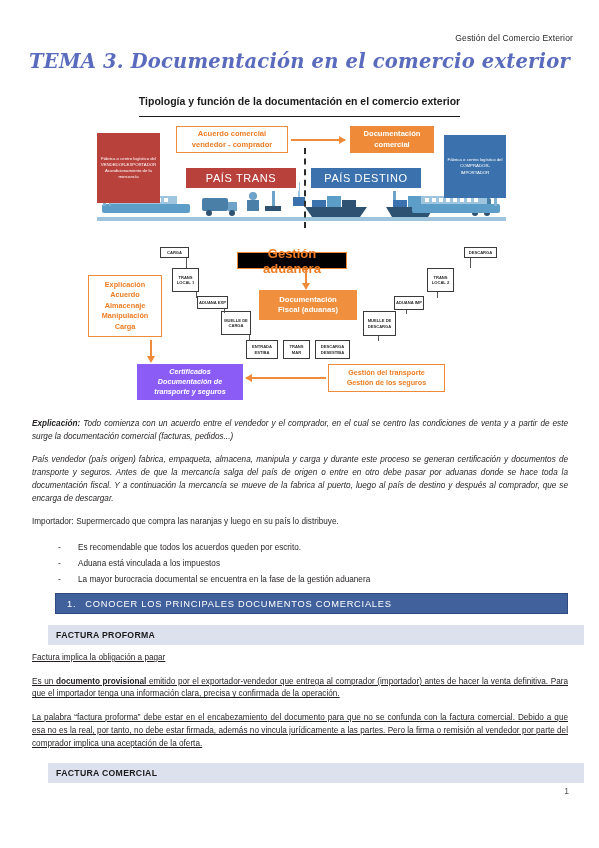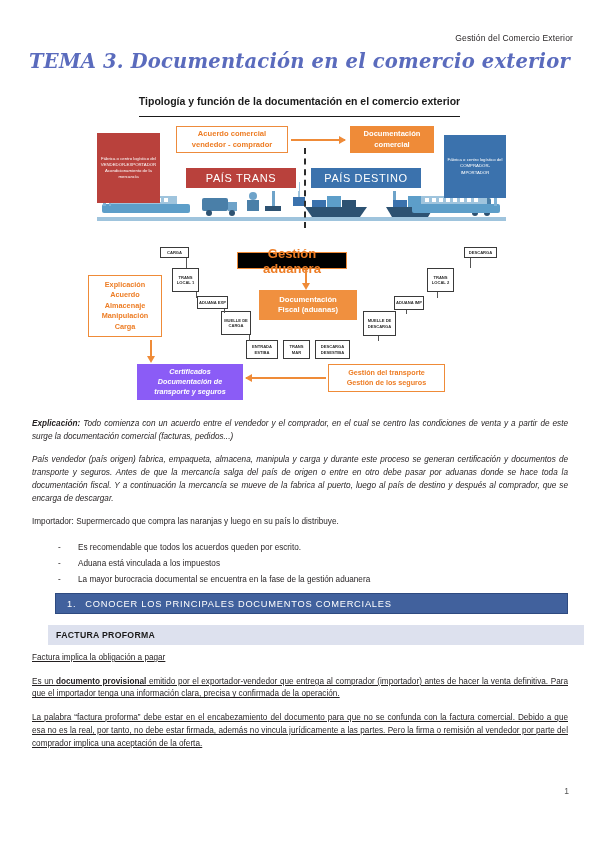--- a/index.html
+++ b/index.html
@@ -351,15 +351,16 @@
   <div class="sub-bar" id="bar-proforma">FACTURA PROFORMA</div>
 
   <div class="body" style="top:652px;text-decoration:underline;">
     <p class="t">Factura implica la obligación a pagar</p>
     <p class="t">
       <span>Es un </span><b>documento provisional</b><span> emitido por el exportador-vendedor que entrega al comprador (importador) antes de hacer la venta definitiva. Para que el importador tenga una información clara, precisa y confirmada de la operación.</span>
     </p>
     <p class="t">La palabra “factura proforma” debe estar en el encabezamiento del documento para que no se confunda con la factura comercial. Debido a que esa no es la real, por tanto, no debe estar firmada, además no vincula jurídicamente a las partes. Pero la firma o remisión al vendedor por parte del comprador implica una aceptación de la oferta.</p>
   </div>
 
+  <div class="sub-bar" id="bar-comercial">FACTURA COMERCIAL</div>
 
   <div class="page-num">1</div>
 </div>
 
 </body></html>

